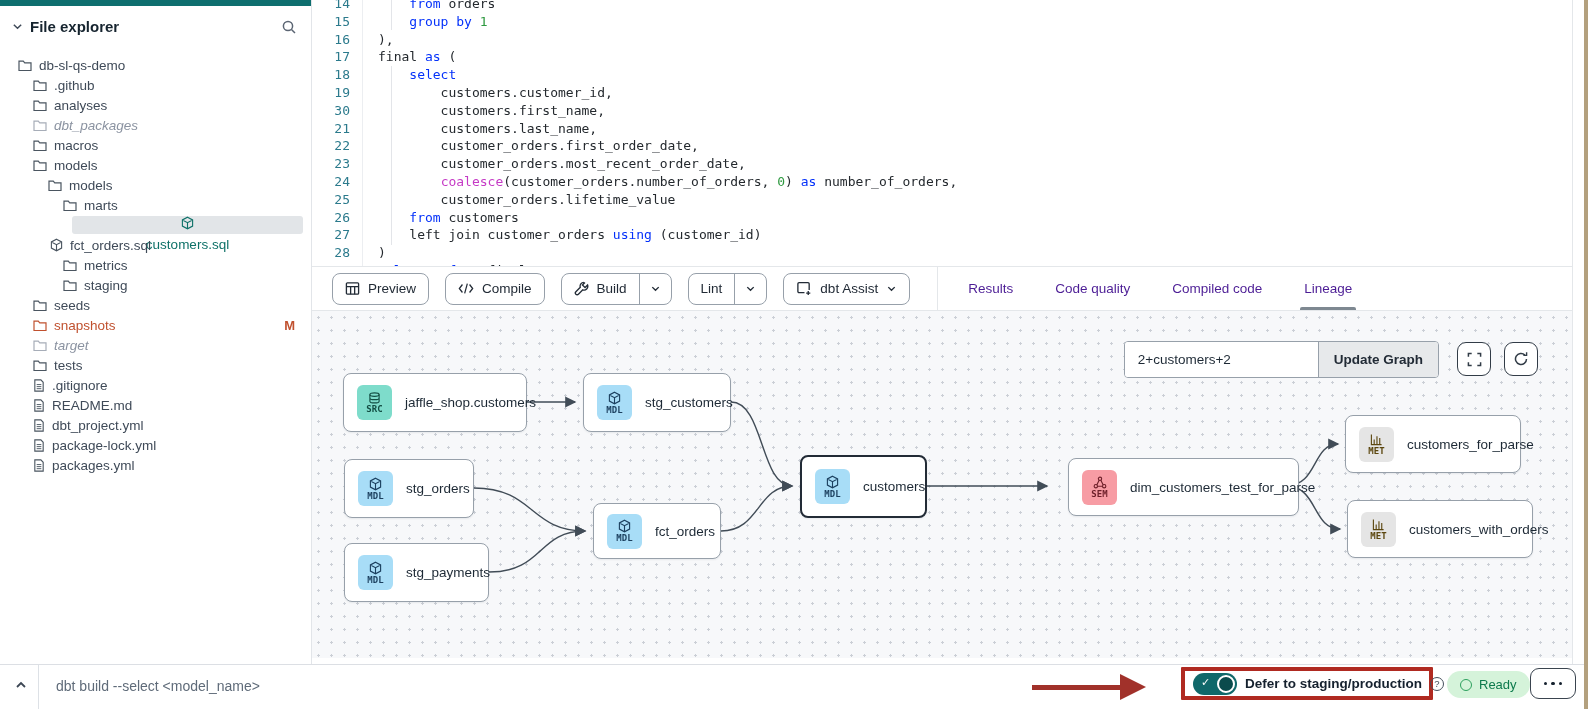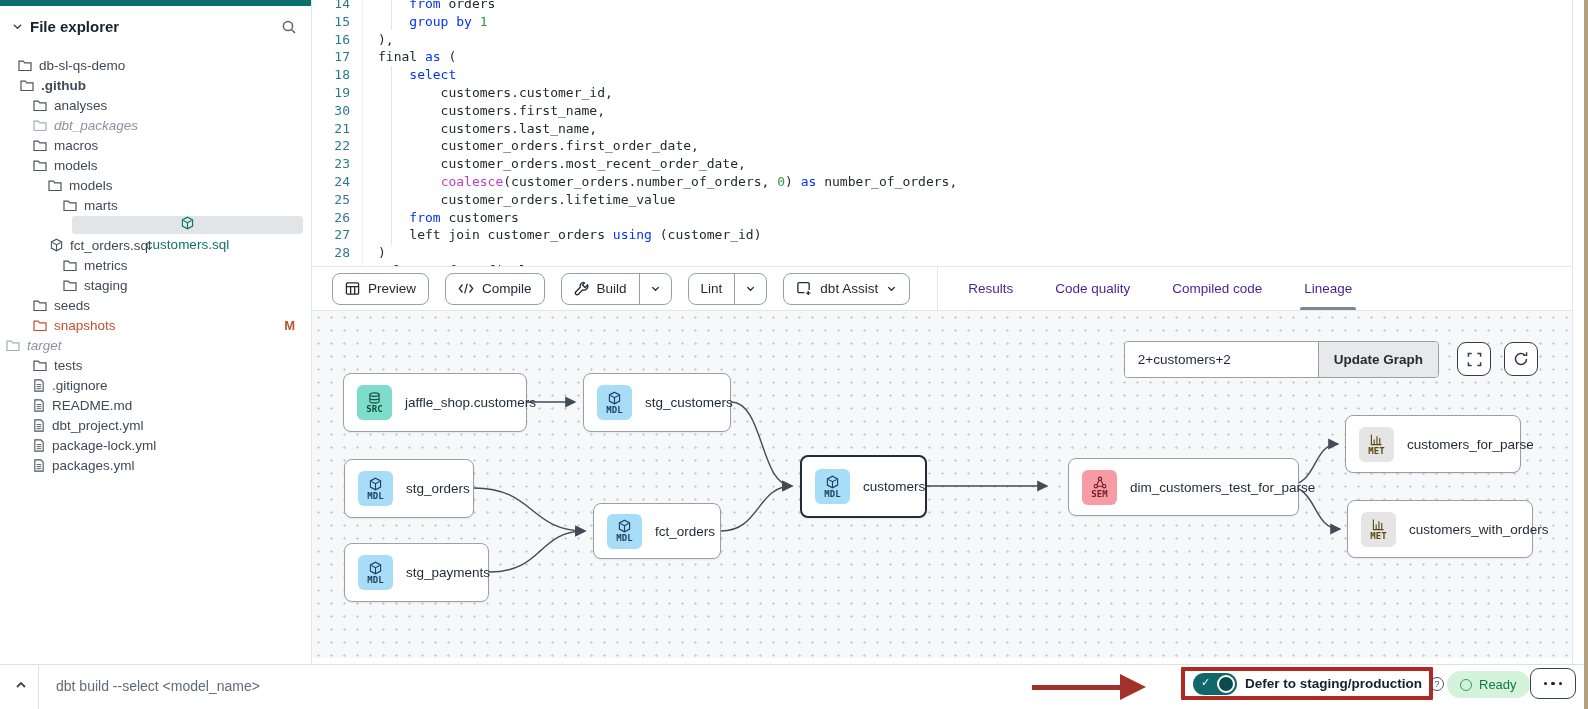--- a/index.html
+++ b/index.html
@@ -122,21 +122,21 @@
       </div>
       <div class="tree" id="tree">
           <div class="tree-row" style="padding-left: 12px;">
             <span class="tree-content">
               <svg width="14" height="13" viewBox="0 0 14 13" fill="none" stroke-width="1.2">
                 <path d="M1 2.2 H5.3 L6.7 3.8 H13 V11.5 H1 Z"></path>
               </svg>
               <span>db-sl-qs-demo</span>
             </span>
           </div>
-          <div class="tree-row" style="padding-left: 14px; font-weight: bold;">
+          <div class="tree-row" style="padding-left: 27px;">
             <span class="tree-content">
               <svg width="14" height="13" viewBox="0 0 14 13" fill="none" stroke-width="1.2">
                 <path d="M1 2.2 H5.3 L6.7 3.8 H13 V11.5 H1 Z"></path>
               </svg>
               <span>.github</span>
             </span>
           </div>
           <div class="tree-row" style="padding-left: 27px;">
             <span class="tree-content">
               <svg width="14" height="13" viewBox="0 0 14 13" fill="none" stroke-width="1.2">
@@ -227,21 +227,21 @@
           </div>
           <div class="tree-row modified" style="padding-left: 27px;">
             <span class="tree-content">
               <svg width="14" height="13" viewBox="0 0 14 13" fill="none" stroke-width="1.2">
                 <path d="M1 2.2 H5.3 L6.7 3.8 H13 V11.5 H1 Z"></path>
               </svg>
               <span>snapshots</span>
             </span>
             <span class="tree-badge">M</span>
           </div>
-          <div class="tree-row muted" style="">
+          <div class="tree-row muted" style="padding-left: 27px;">
             <span class="tree-content">
               <svg width="14" height="13" viewBox="0 0 14 13" fill="none" stroke-width="1.2">
                 <path d="M1 2.2 H5.3 L6.7 3.8 H13 V11.5 H1 Z"></path>
               </svg>
               <span>target</span>
             </span>
           </div>
           <div class="tree-row" style="padding-left: 27px;">
             <span class="tree-content">
               <svg width="14" height="13" viewBox="0 0 14 13" fill="none" stroke-width="1.2">

